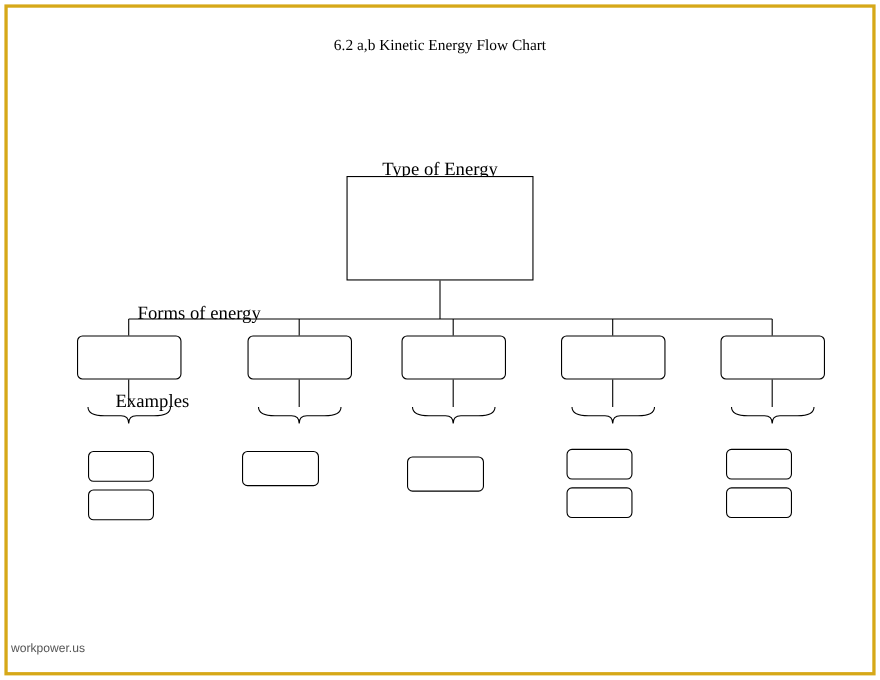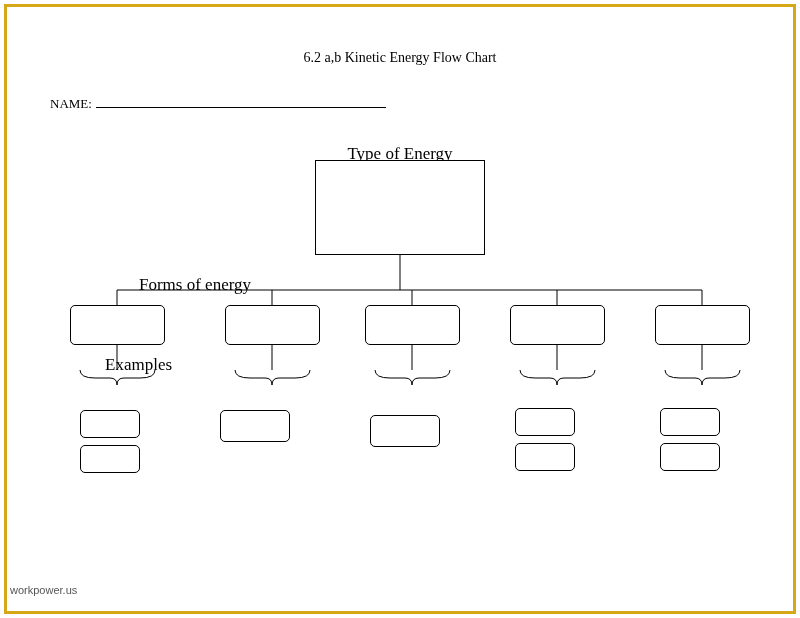--- a/index.html
+++ b/index.html
@@ -16,21 +16,21 @@
       border: 3px solid #d6a818;
     }
     .page {
       position: absolute;
       top: 20px; left: 20px; right: 20px; bottom: 30px;
       background: #fff;
     }
     .title {
       text-align: center;
       font-size: 14px;
-      margin-top: 30px;
+      margin-top: 14px;
     }
     .header-row {
       display: flex;
       justify-content: space-between;
       margin: 30px 30px 0 30px;
       font-size: 13px;
     }
     .field { display: flex; align-items: baseline; }
     .line {
       display: inline-block;
@@ -38,21 +38,21 @@
       height: 12px;
       margin-left: 4px;
     }
     .line-name { width: 290px; }
     .line-block { width: 180px; }
     .section-label {
       font-size: 17px;
       position: absolute;
     }
     .lbl-type { top: 124px; left: 50%; transform: translateX(-50%); }
-    .lbl-forms { top: 255px; left: 119px; }
+    .lbl-forms { top: 255px; left: 105px; }
     .lbl-examples { top: 335px; left: 85px; }
 
     .box { position: absolute; border: 1px solid #000; background: #fff; border-radius: 5px; }
     .type-box { top: 140px; left: 50%; transform: translateX(-50%); width: 170px; height: 95px; border-radius: 0; }
 
     .form-box { top: 285px; width: 95px; height: 40px; }
     .f1 { left: 50px; }
     .f2 { left: 205px; }
     .f3 { left: 345px; }
     .f4 { left: 490px; }
@@ -91,24 +91,20 @@
   </style>
 </head>
 <body>
 
 <div class="outer-border"></div>
 
 <div class="page">
   <div class="title">6.2 a,b Kinetic Energy Flow Chart</div>
 
   <div class="header-row">
-    <div class="field">
-      <span>NAME:</span>
-      <span class="line line-name"></span>
-    </div>
   </div>
 
   <div class="section-label lbl-type">Type of Energy</div>
   <div class="section-label lbl-forms">Forms of energy</div>
   <div class="section-label lbl-examples">Examples</div>
 
   <div class="box type-box"></div>
 
   <div class="box form-box f1"></div>
   <div class="box form-box f2"></div>

